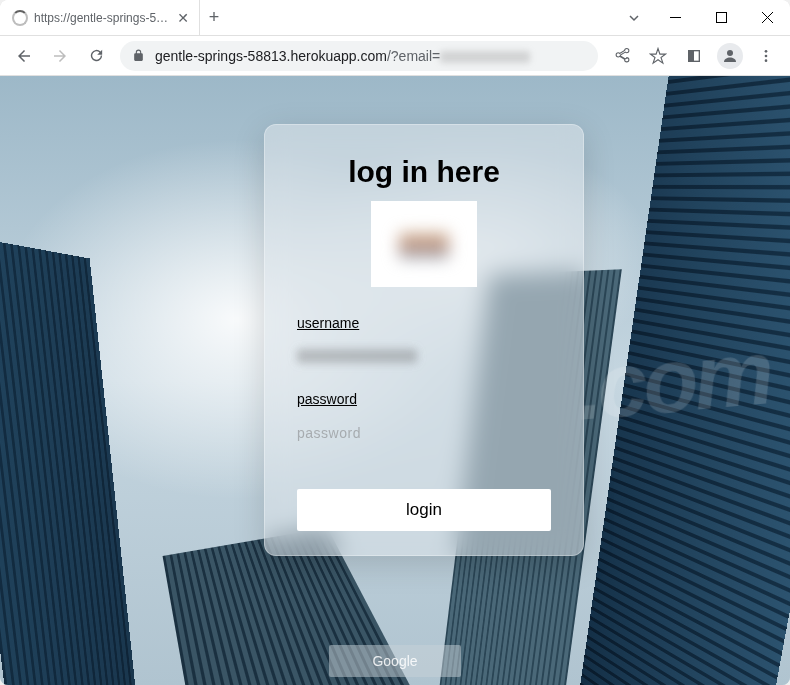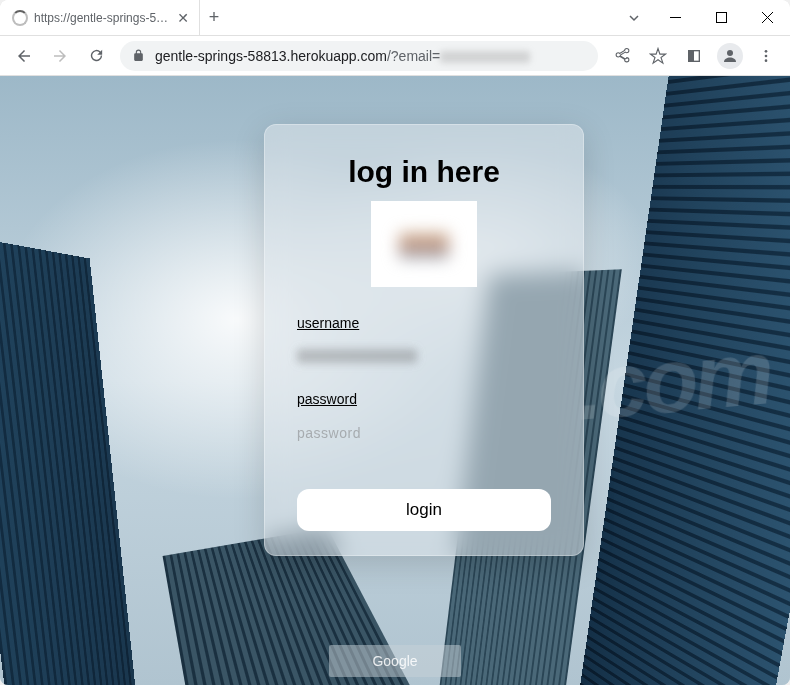--- a/index.html
+++ b/index.html
@@ -276,21 +276,21 @@
       font-size: 14px;
       color: rgba(120,120,120,0.5);
       margin-bottom: 48px;
       letter-spacing: 0.5px;
     }
     .login-btn {
       width: 100%;
       height: 42px;
       background: #fff;
       border: none;
-      border-radius: 12px;
+      border-radius: 2px;
       font-size: 17px;
       font-weight: 500;
       color: #000;
       cursor: pointer;
     }
     .social-row {
       position: absolute;
       left: 50%;
       transform: translateX(-50%);
       bottom: 8px;

